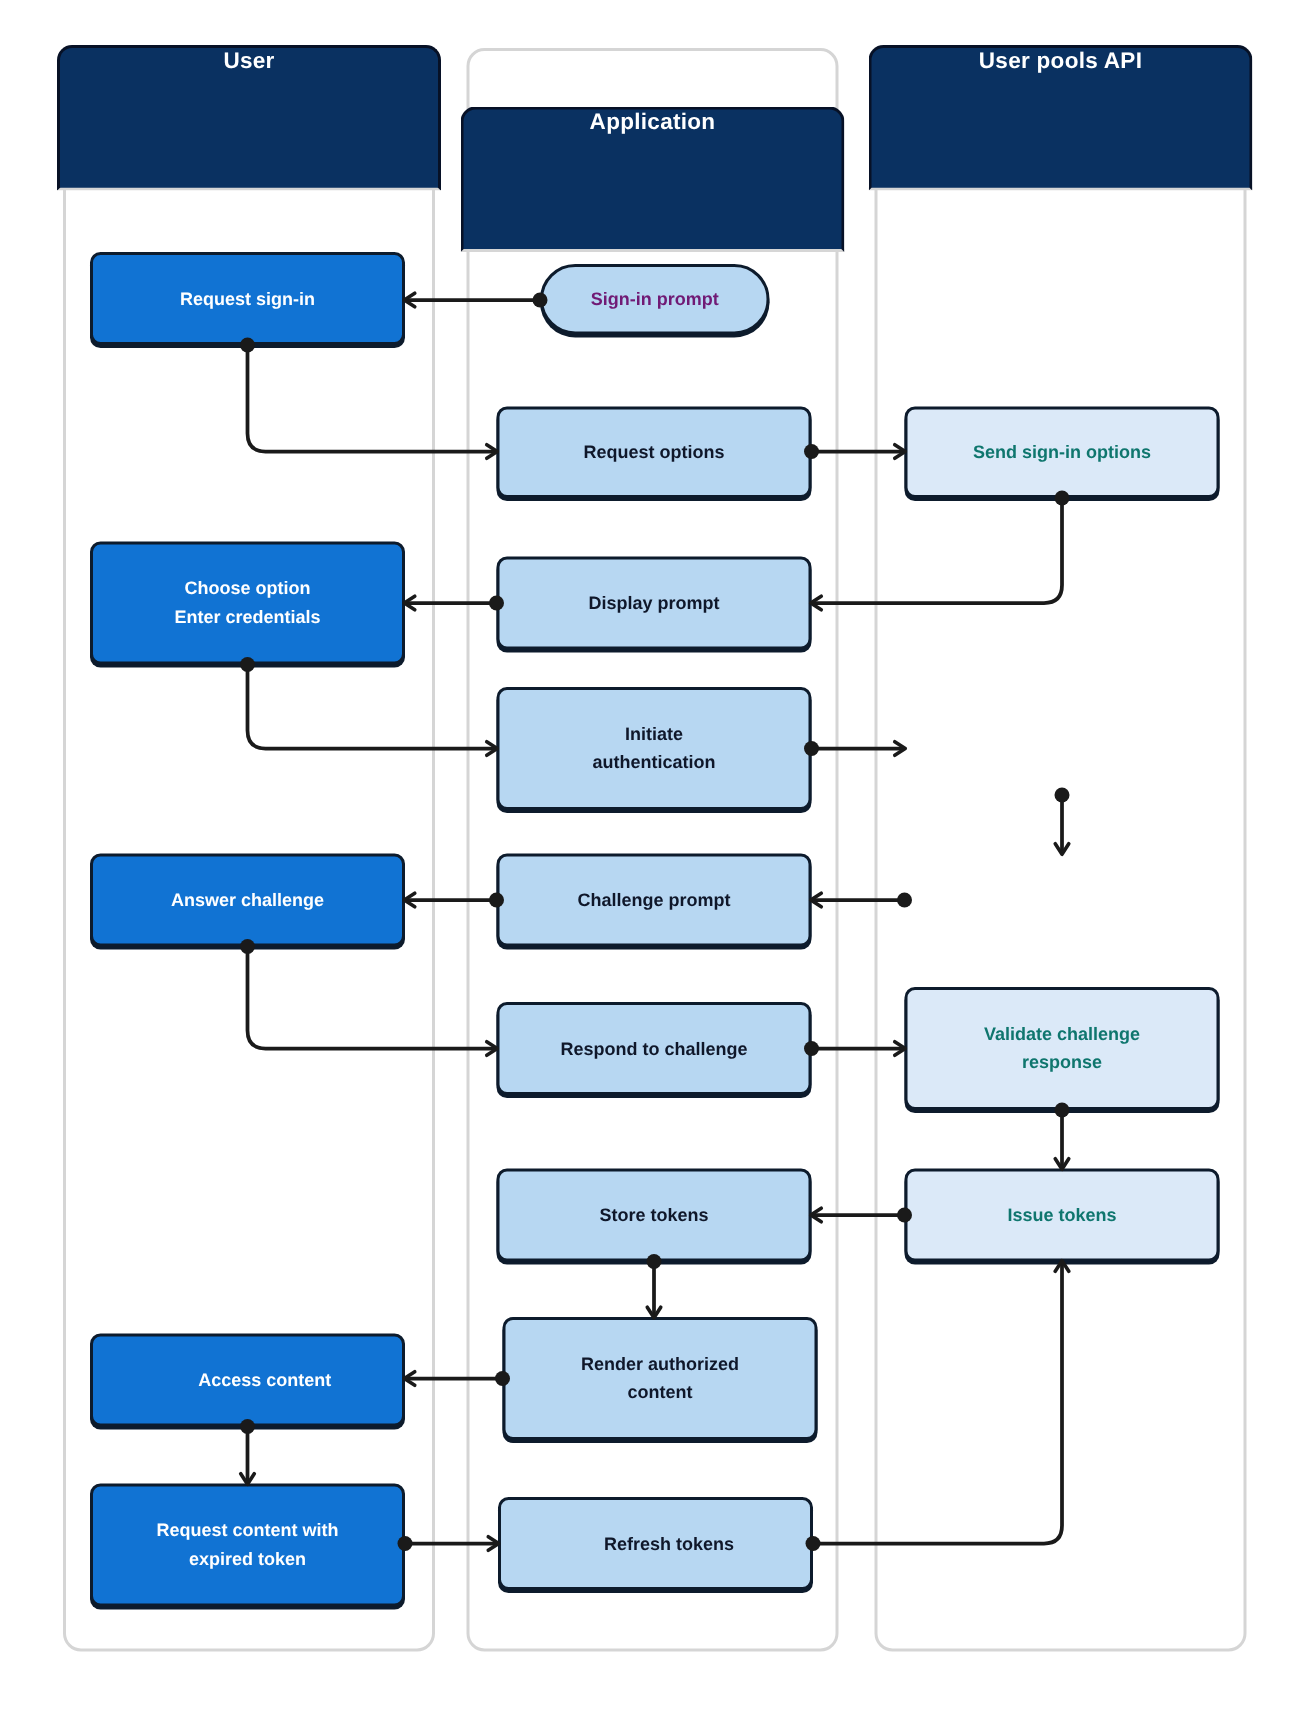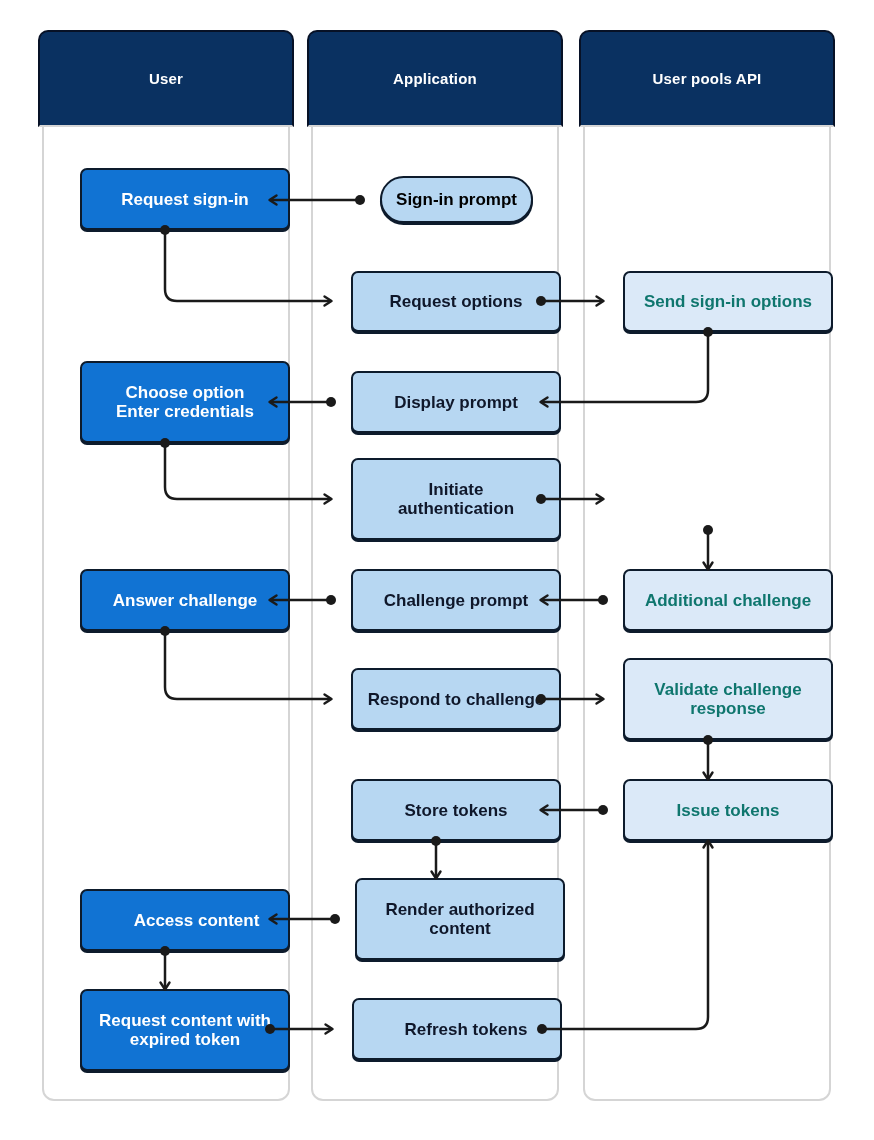--- a/index.html
+++ b/index.html
@@ -26,50 +26,49 @@
     position: absolute;
     top: 30px;
     height: 97px;
     width: 256px;
     background: #0a3161;
     border: 2px solid #071126;
     border-bottom: 2px solid #d6d6d6;
     border-radius: 10px 10px 0 0;
     box-sizing: border-box;
     display: flex;
-    align-items: center;
+    align-items: flex-start;
     justify-content: center;
     color: #ffffff;
     font-weight: bold;
     font-size: 15px;
     letter-spacing: 0.2px;
     z-index: 2;
   }
   .node {
     position: absolute;
     box-sizing: border-box;
     border: 2px solid #0d1b2c;
     border-radius: 7px;
     box-shadow: 0 2px 0 #0d1b2c;
     display: flex;
     align-items: center;
     justify-content: center;
     text-align: center;
     font-weight: bold;
-    font-size: 17px;
+    font-size: 12px;
     line-height: 19px;
     white-space: pre-line;
     padding: 0 14px;
     z-index: 3;
-    margin-left: 20px;
   }
   .node.user { background: #1173d3; color: #ffffff; }
   .node.app  { background: #b7d7f2; color: #0f172a; }
   .node.api  { background: #dbe9f8; color: #0f766e; }
-  .node.pill { background: #b7d7f2; color: #000000; border-radius: 24px; }
+  .node.pill { background: #b7d7f2; color: #701a75; border-radius: 24px; }
   svg.edges {
     position: absolute;
     left: 0; top: 0;
     z-index: 4;
     pointer-events: none;
   }
   svg.edges path.connector {
     fill: none;
     stroke: #1a1a1a;
     stroke-width: 2.5;
@@ -80,21 +79,21 @@
 
 <div class="canvas">
 
   <div class="lane-body" style="left:42px;"></div>
   <div class="lane-body" style="left:311px;"></div>
   <div class="lane-body" style="left:583px;"></div>
 
   <div class="lane-header" style="left:38px;">
     <span>User</span>
   </div>
-  <div class="lane-header" style="left:307px;">
+  <div class="lane-header" style="left:307px;margin-top:41px;">
     <span>Application</span>
   </div>
   <div class="lane-header" style="left:579px;">
     <span>User pools API</span>
   </div>
 
   <div class="node user" style="left:60px;  top:168px; width:210px; height:62px;">Request sign-in</div>
   <div class="node user" style="left:60px;  top:361px; width:210px; height:82px;">Choose option
 Enter credentials</div>
   <div class="node user" style="left:60px;  top:569px; width:210px; height:62px;">Answer challenge</div>
@@ -108,21 +107,20 @@
   <div class="node app" style="left:331px; top:458px; width:210px; height:82px;">Initiate
 authentication</div>
   <div class="node app" style="left:331px; top:569px; width:210px; height:62px;">Challenge prompt</div>
   <div class="node app" style="left:331px; top:668px; width:210px; height:62px;">Respond to challenge</div>
   <div class="node app" style="left:331px; top:779px; width:210px; height:62px;">Store tokens</div>
   <div class="node app" style="left:335px; top:878px; width:210px; height:82px;">Render authorized
 content</div>
   <div class="node app" style="left:332px; top:998px; width:210px; height:62px;padding-left:32px;">Refresh tokens</div>
 
   <div class="node api" style="left:603px; top:271px; width:210px; height:61px;">Send sign-in options</div>
-  <div class="node api" style="left:603px; top:569px; width:210px; height:62px;">Additional challenge</div>
   <div class="node api" style="left:603px; top:658px; width:210px; height:82px;">Validate challenge
 response</div>
   <div class="node api" style="left:603px; top:779px; width:210px; height:62px;">Issue tokens</div>
 
   <svg class="edges" width="874" height="1140" viewBox="0 0 874 1140">
     <defs>
       <marker id="dot" markerUnits="userSpaceOnUse" markerWidth="14" markerHeight="14" refX="7" refY="7">
         <circle cx="7" cy="7" r="5" fill="#1a1a1a"></circle>
       </marker>
       <marker id="arrowhead" markerUnits="userSpaceOnUse" markerWidth="16" markerHeight="16" refX="9.5" refY="8" orient="auto">

